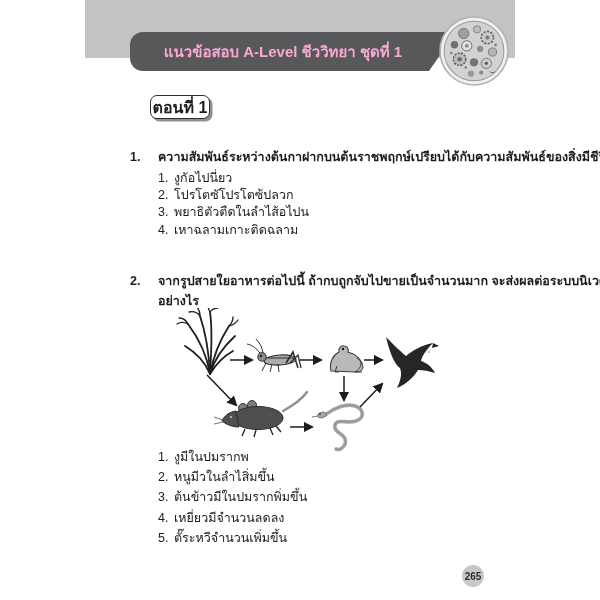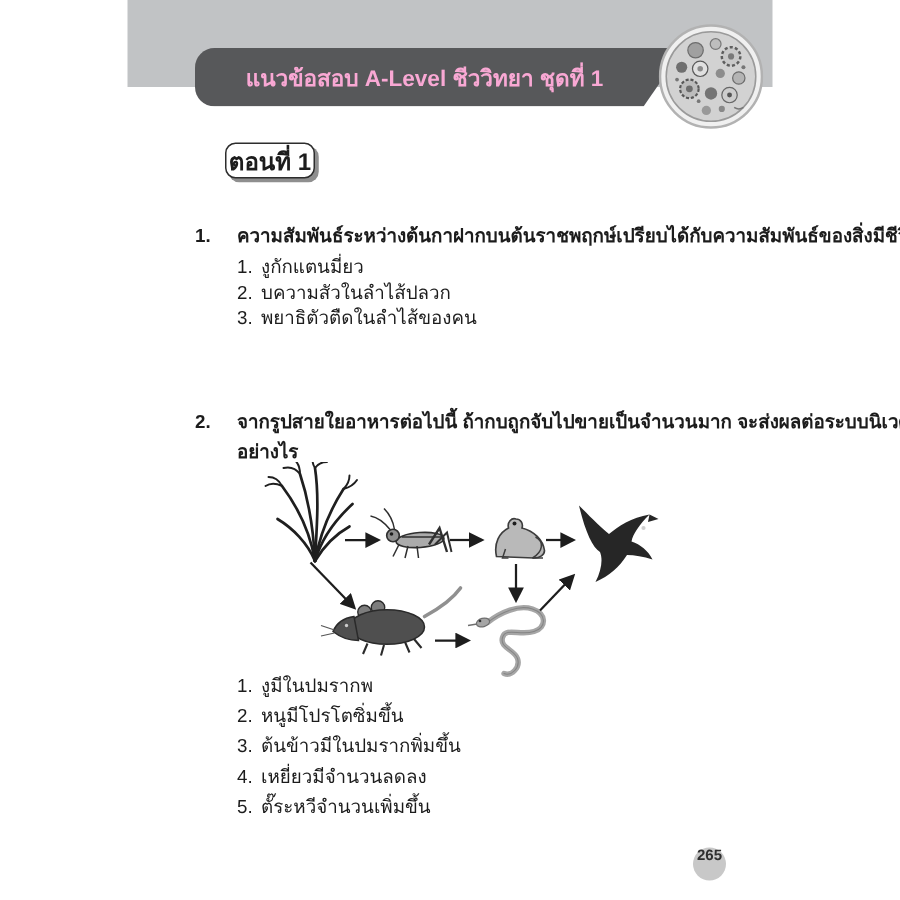--- a/index.html
+++ b/index.html
@@ -42,21 +42,21 @@
   .q2-opts{left:130px;top:447px;width:460px;font-size:12.5px;}
   .q2-opts .opt{line-height:20.2px;}
   .opt-num{display:inline-block;min-width:16px;}
 
   
   .foodweb{left:150px;top:308px;width:300px;height:150px;}
 
   
   .page-circle{
     left:462px;top:565px;width:22px;height:22px;border-radius:50%;
-    background:#c8c8c8;display:flex;justify-content:center;
+    background:#c8c8c8;display:flex;align-items:center;justify-content:center;
     font-size:10px;font-weight:bold;color:#2e2e2e;
   }
 </style>
 </head>
 <body>
 
 <div class="page">
 
   <div class="abs band"></div>
 
@@ -98,23 +98,24 @@
   </div>
 
   <div class="abs q q1" style="top:149px;">
     <div class="q-head">
       <span class="q-num">1.</span>
       <span class="q-lines">
           <div>ความสัมพันธ์ระหว่างต้นกาฝากบนต้นราชพฤกษ์เปรียบได้กับความสัมพันธ์ของสิ่งมีชีวิตคู่ใด</div>
         </span>
     </div>
     <div class="opts q1-opts" style="margin-top:5px;">
-      <div class="opt"><span class="opt-num">1.</span><span>งูกักแตนมี่ยว</span></div>
-      <div class="opt"><span class="opt-num">2.</span><span>บความสัวในลำไส้ปลวก</span></div>
-      <div class="opt"><span class="opt-num">3.</span><span>พยาธิตัวตืดในลำไส้ของคน</span></div>
+      <div class="opt"><span class="opt-num">1.</span><span>งูกัอไปนี่ยว</span></div>
+      <div class="opt"><span class="opt-num">2.</span><span>โปรโตซัโปรโตซ้ปลวก</span></div>
+      <div class="opt"><span class="opt-num">3.</span><span>พยาธิตัวตืดในลำไส้อไปน</span></div>
+      <div class="opt"><span class="opt-num">4.</span><span>เหาฉลามเกาะติดฉลาม</span></div>
     </div>
   </div>
 
   <div class="abs q q2" style="top:271px;">
     <div class="q-head">
       <span class="q-num">2.</span>
       <span class="q-lines">
         <div>จากรูปสายใยอาหารต่อไปนี้  ถ้ากบถูกจับไปขายเป็นจำนวนมาก  จะส่งผลต่อระบบนิเวศ</div>
         <div>อย่างไร</div>
       </span>
@@ -205,21 +206,21 @@
         <line x1="57" y1="67" x2="86" y2="97"></line>
         <line x1="140" y1="119" x2="162" y2="119"></line>
         <line x1="194" y1="68" x2="194" y2="92"></line>
         <line x1="210" y1="99" x2="232" y2="76"></line>
       </g>
     </svg>
   </div>
 
   <div class="abs q2-opts opts">
     <div class="opt"><span class="opt-num">1.</span><span>งูมีในปมรากพ</span></div>
-    <div class="opt"><span class="opt-num">2.</span><span>หนูมีโปรโตซิ่มขึ้น</span></div>
+    <div class="opt"><span class="opt-num">2.</span><span>หนูมีวในลำไสิ่มขึ้น</span></div>
     <div class="opt"><span class="opt-num">3.</span><span>ต้นข้าวมีในปมรากพิ่มขึ้น</span></div>
     <div class="opt"><span class="opt-num">4.</span><span>เหยี่ยวมีจำนวนลดลง</span></div>
     <div class="opt"><span class="opt-num">5.</span><span>ตั๊ระหวีจำนวนเพิ่มขึ้น</span></div>
   </div>
 
   <div class="abs page-circle">
     <span>265</span>
   </div>
 
 </div>

